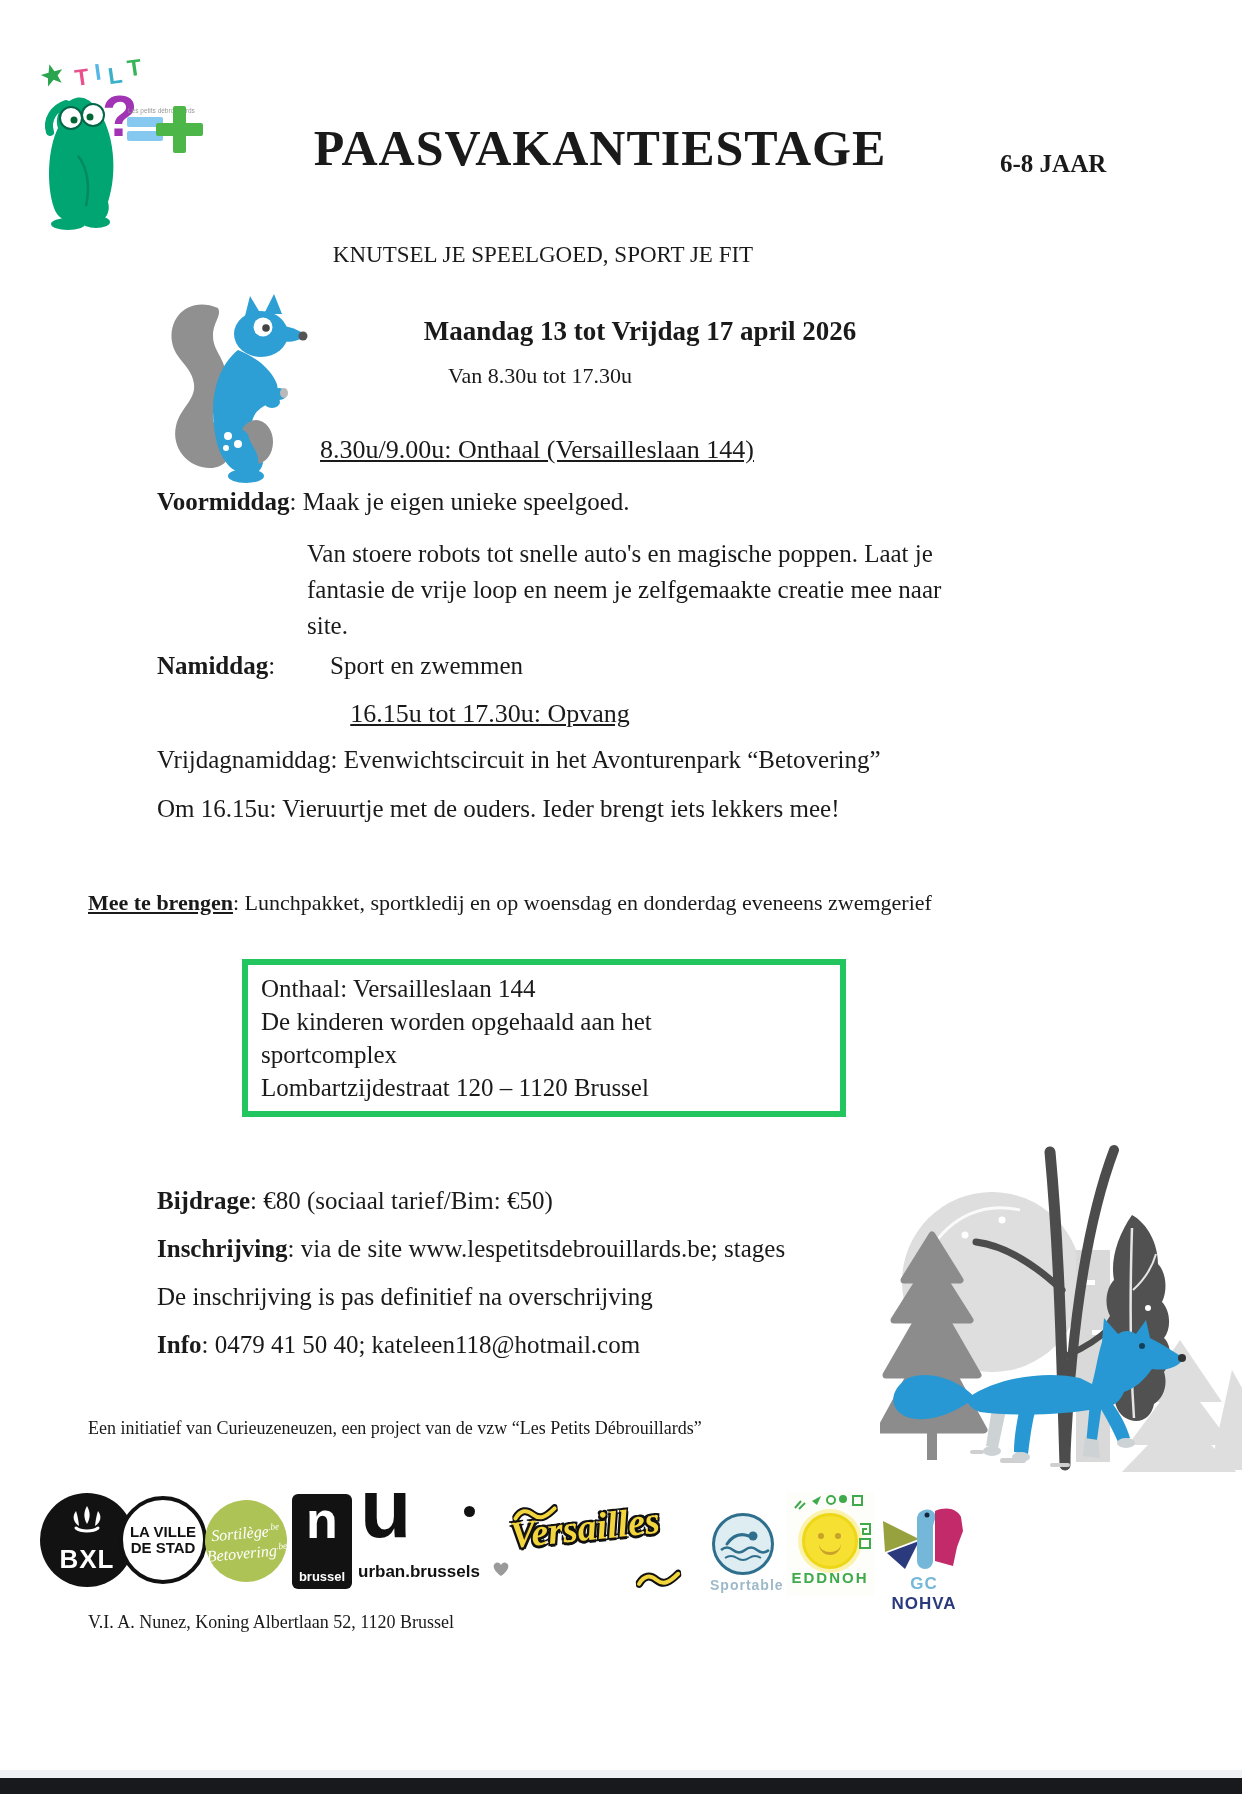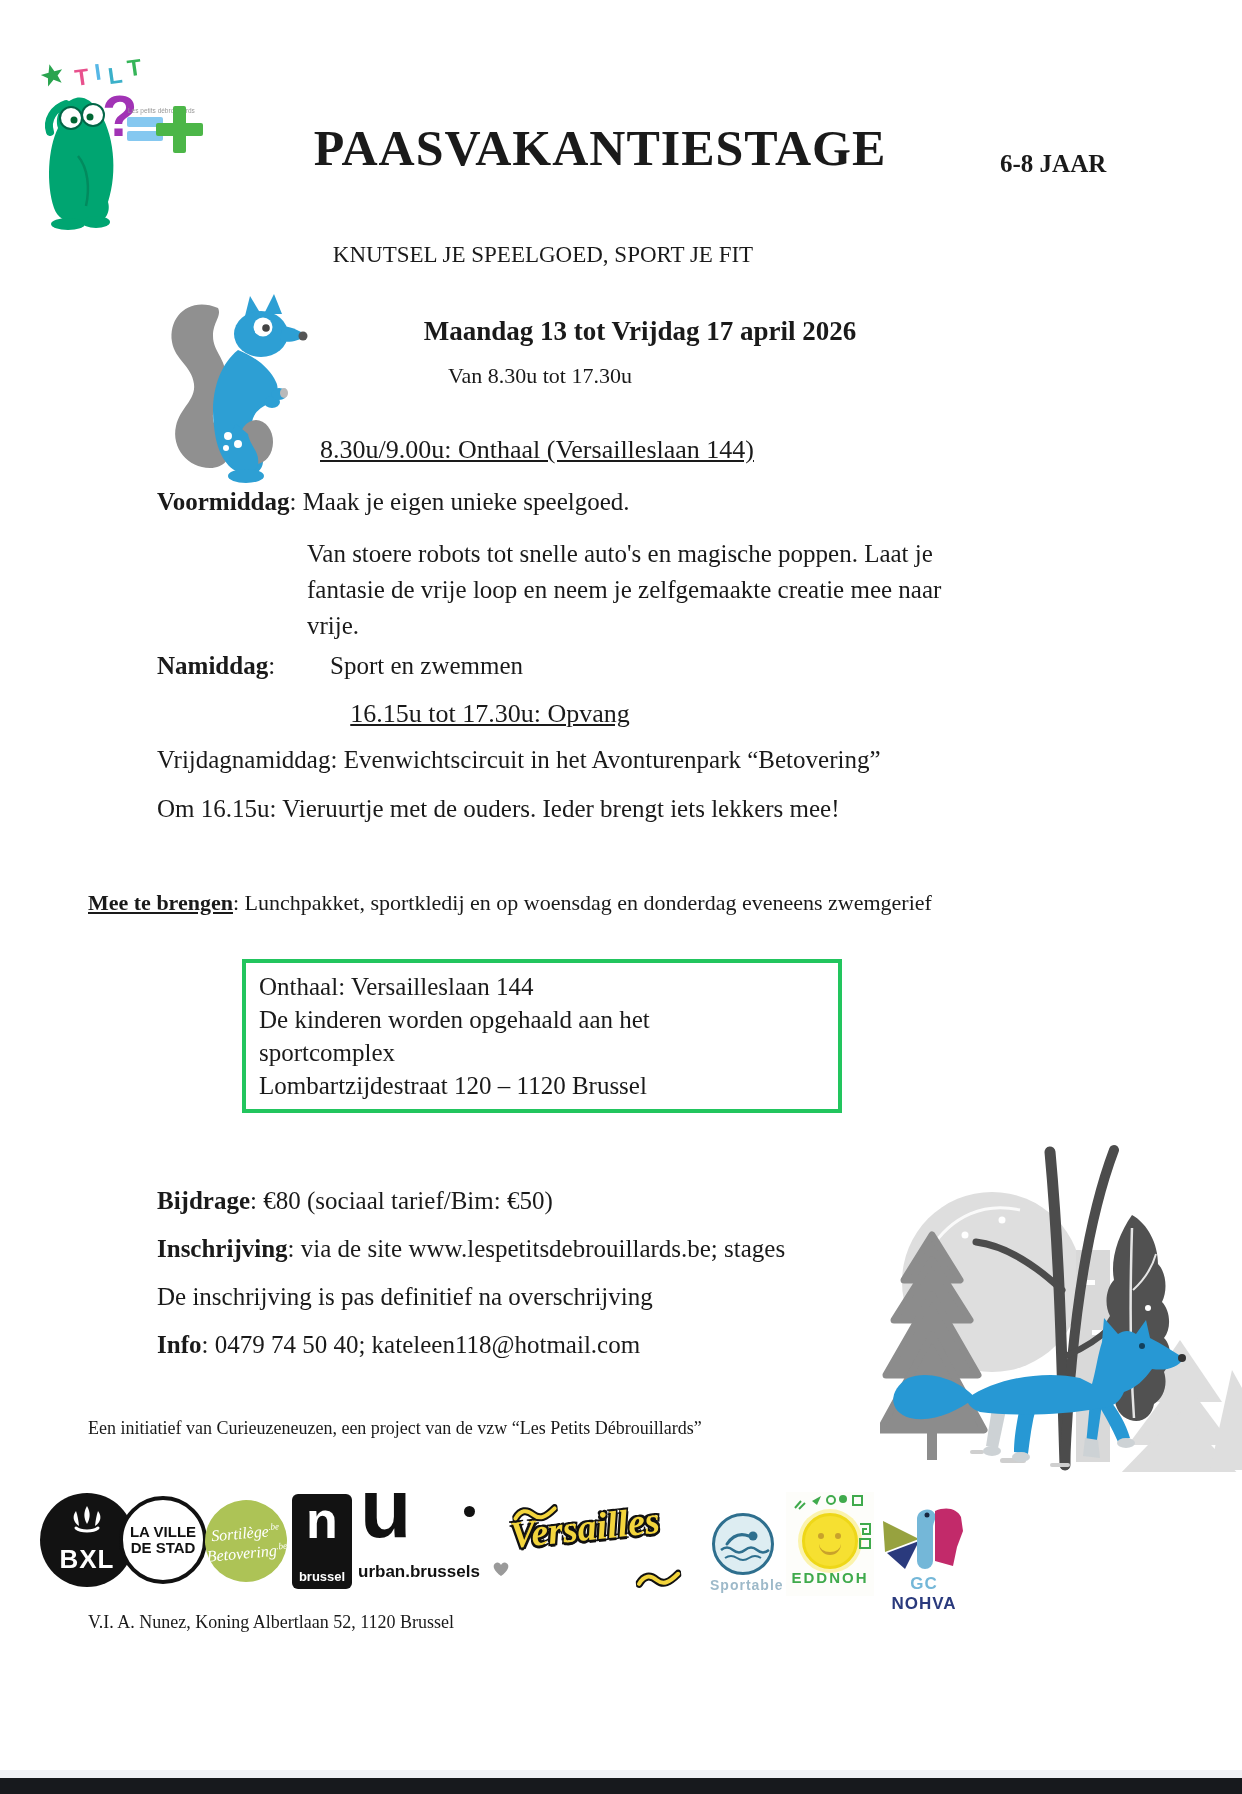--- a/index.html
+++ b/index.html
@@ -24,21 +24,21 @@
   .line-morning{left:157px;top:486px;font-size:25px;}
   .para{left:307px;top:536px;font-size:25px;}
   .para div{line-height:36px;white-space:nowrap;}
   .line-afternoon{left:157px;top:650px;font-size:25px;}
   .line-afternoon .gap{margin-left:55px;}
   .care{left:240px;top:697px;width:500px;font-size:26px;}
   .line-friday{left:157px;top:744px;font-size:25px;}
   .line-snack{left:157px;top:793px;font-size:25px;}
   .line-bring{left:88px;top:889px;font-size:22px;}
 
-  .locbox{position:absolute;left:242px;top:959px;width:566px;border:4px solid #22c55e;
+  .locbox{position:absolute;left:242px;top:959px;width:566px;border:6px solid #22c55e;
           padding:7px 13px;font-size:25px;z-index:2;background:#fff;}
   .locbox div{line-height:33px;white-space:nowrap;}
 
   .line-fee{left:157px;top:1185px;font-size:25px;}
   .line-reg{left:157px;top:1233px;font-size:25px;}
   .line-note{left:157px;top:1281px;font-size:25px;}
   .line-info{left:157px;top:1329px;font-size:25px;}
   .line-init{left:88px;top:1417px;font-size:18px;}
   .line-addr{left:88px;top:1611px;font-size:18px;}
 
@@ -160,21 +160,21 @@
   <div class="t c hours">Van 8.30u tot 17.30u</div>
   <div class="t c welcome u">8.30u/9.00u: Onthaal (Versailleslaan 144)</div>
 
   <div class="t line-morning">
     <span class="b">Voormiddag</span><span>: Maak je eigen unieke speelgoed.</span>
   </div>
 
   <div class="t para">
     <div>Van stoere robots tot snelle auto's en magische poppen. Laat je</div>
     <div>fantasie de vrije loop en neem je zelfgemaakte creatie mee naar</div>
-    <div>vrije.</div>
+    <div>site.</div>
   </div>
 
   <div class="t line-afternoon">
     <span class="b">Namiddag</span><span>:</span><span class="gap">Sport en zwemmen</span>
   </div>
 
   <div class="t c care u">16.15u tot 17.30u: Opvang</div>
   <div class="t line-friday">Vrijdagnamiddag: Evenwichtscircuit in het Avonturenpark “Betovering”</div>
   <div class="t line-snack">Om 16.15u: Vieruurtje met de ouders. Ieder brengt iets lekkers mee!</div>
 
@@ -190,21 +190,21 @@
   </div>
 
   <div class="t line-fee">
     <span class="b">Bijdrage</span><span>: €80 (sociaal tarief/Bim: €50)</span>
   </div>
   <div class="t line-note">De inschrijving is pas definitief na overschrijving</div>
   <div class="t line-reg">
     <span class="b">Inschrijving</span><span>: via de site www.lespetitsdebrouillards.be; stages</span>
   </div>
   <div class="t line-info">
-    <span class="b">Info</span><span>: 0479 74 50 40; kateleen118@hotmail.com</span>
+    <span class="b">Info</span><span>: 0479 41 50 40; kateleen118@hotmail.com</span>
   </div>
 
   <svg class="abs forest" width="362" height="332" viewBox="0 0 362 332">
     <circle cx="112" cy="142" r="90" fill="#dedede"></circle>
     <path d="M50,110 C72,75 105,62 140,70" stroke="#fff" stroke-width="3" fill="none" opacity="0.85"></path>
     <circle cx="85" cy="95" r="3.5" fill="#fff"></circle>
       <circle cx="122" cy="80" r="3.5" fill="#fff"></circle>
       <circle cx="150" cy="125" r="3" fill="#fff"></circle>
     <rect x="196" y="110" width="34" height="212" fill="#d9d9d9"></rect>
     <rect x="199" y="140" width="16" height="5" fill="#fff"></rect>

